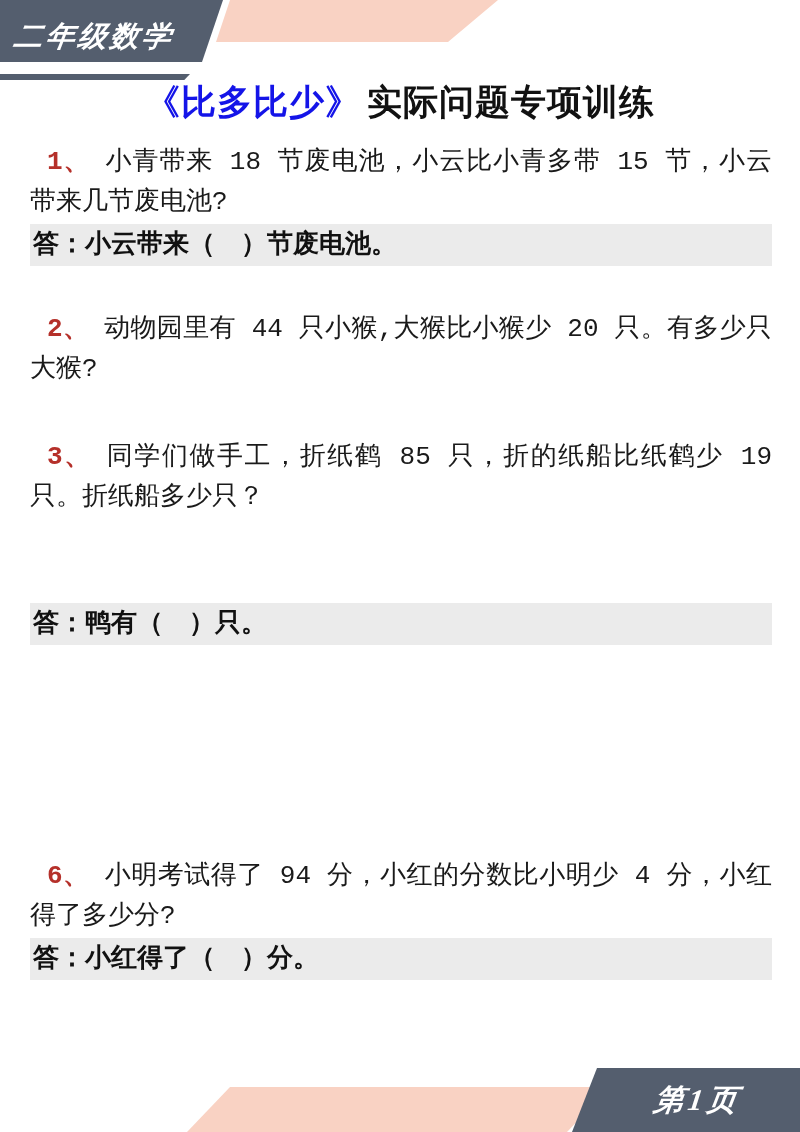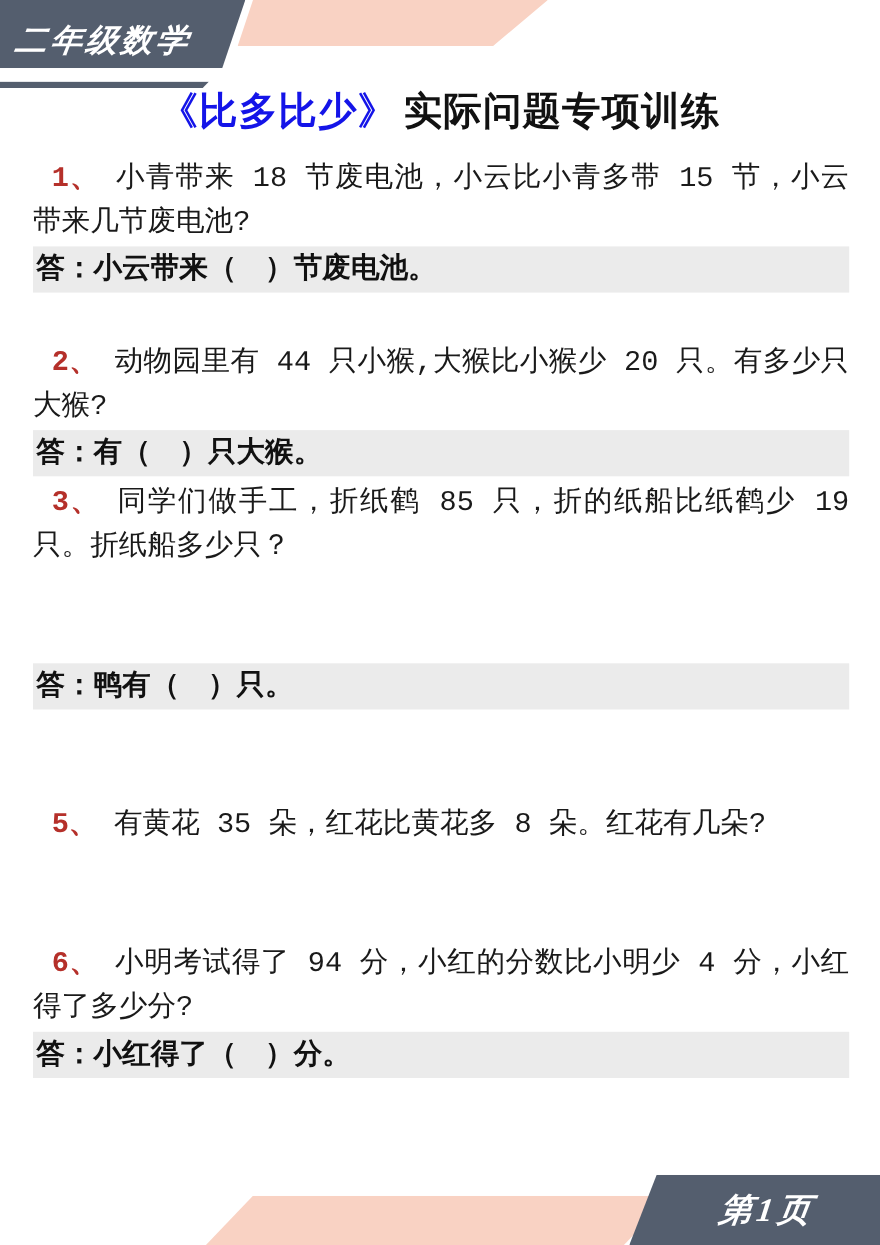--- a/index.html
+++ b/index.html
@@ -135,33 +135,31 @@
 
 <div class="page-title"><span class="hl">《比多比少》</span><span class="rest">实际问题专项训练</span></div>
 
 <div class="problem p1">
   <div class="q"><span class="pnum">1、</span><span>小青带来 18 节废电池，小云比小青多带 15 节，小云带来几节废电池?</span></div>
   <div class="abar"><span>答：小云带来（　）节废电池。</span></div>
 </div>
 
 <div class="problem p2">
   <div class="q"><span class="pnum">2、</span><span>动物园里有 44 只小猴,大猴比小猴少 20 只。有多少只大猴?</span></div>
-  <div class="abar"><span>答：有（　）只大猴。</span></div>
 </div>
 
 <div class="problem p3">
   <div class="q"><span class="pnum">3、</span><span>同学们做手工，折纸鹤 85 只，折的纸船比纸鹤少 19 只。折纸船多少只？</span></div>
 </div>
 
 <div class="problem p4">
   <div class="abar"><span>答：鸭有（　）只。</span></div>
 </div>
 
 <div class="problem p5">
-  <div class="q"><span class="pnum">5、</span><span>有黄花 35 朵，红花比黄花多 8 朵。红花有几朵?</span></div>
 </div>
 
 <div class="problem p6">
   <div class="q"><span class="pnum">6、</span><span>小明考试得了 94 分，小红的分数比小明少 4 分，小红得了多少分?</span></div>
   <div class="abar"><span>答：小红得了（　）分。</span></div>
 </div>
 
 <div class="footer-pink"></div>
 <div class="footer-dark">
   <span class="page-num">第1页</span>

